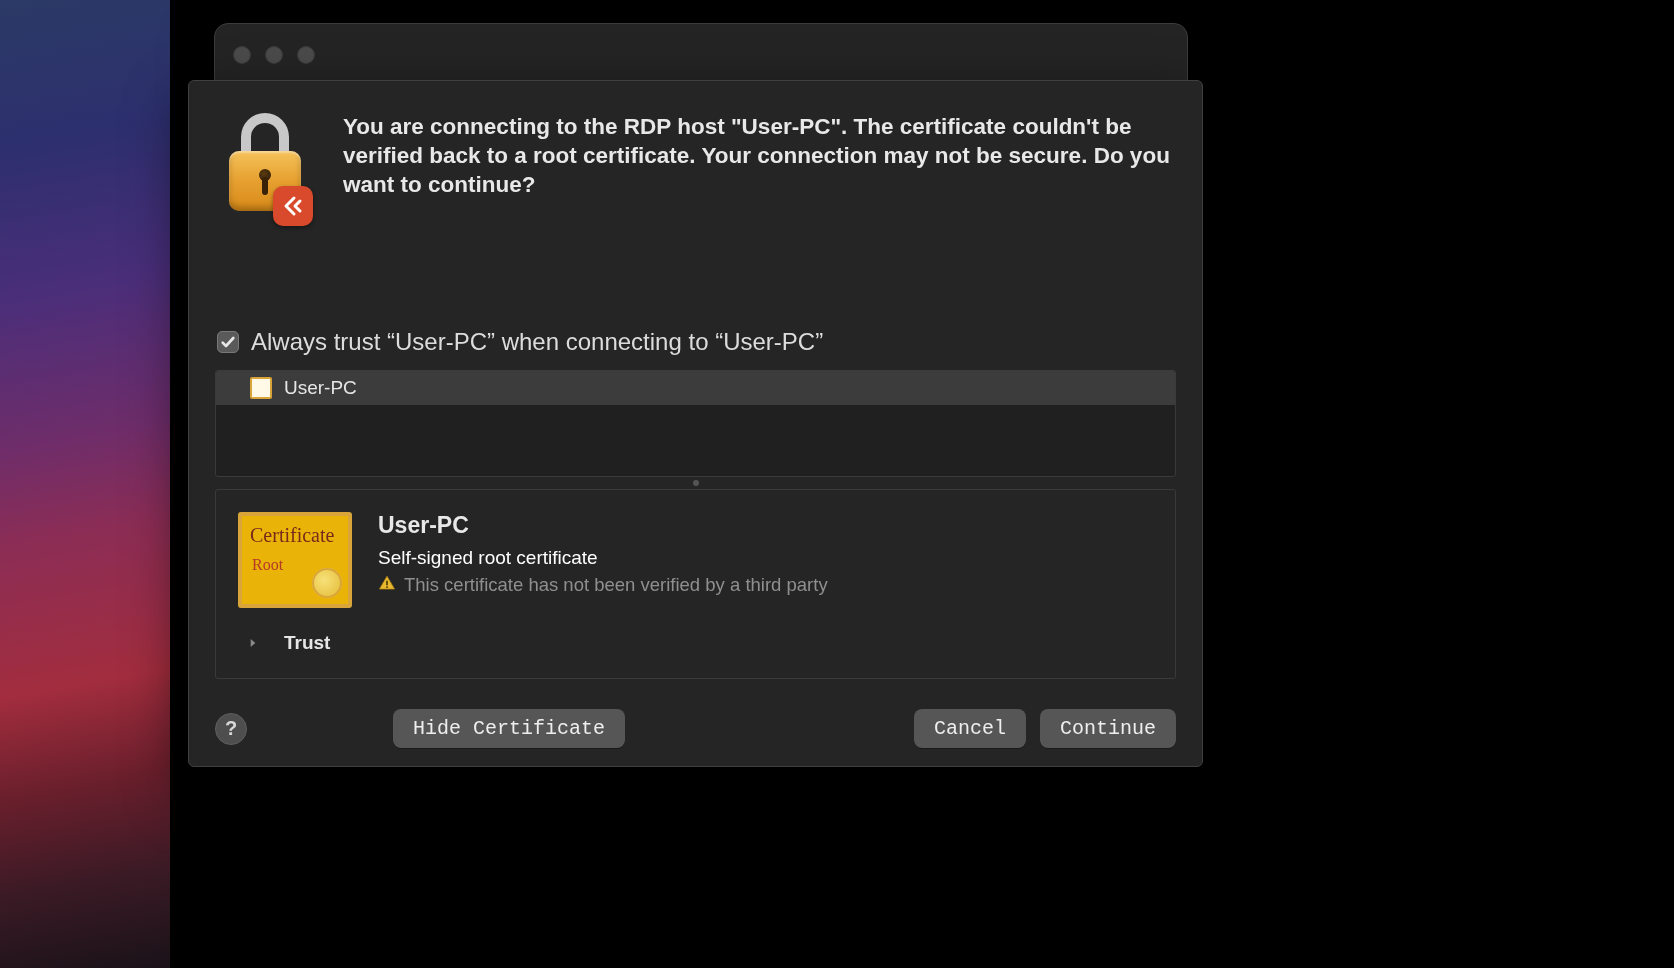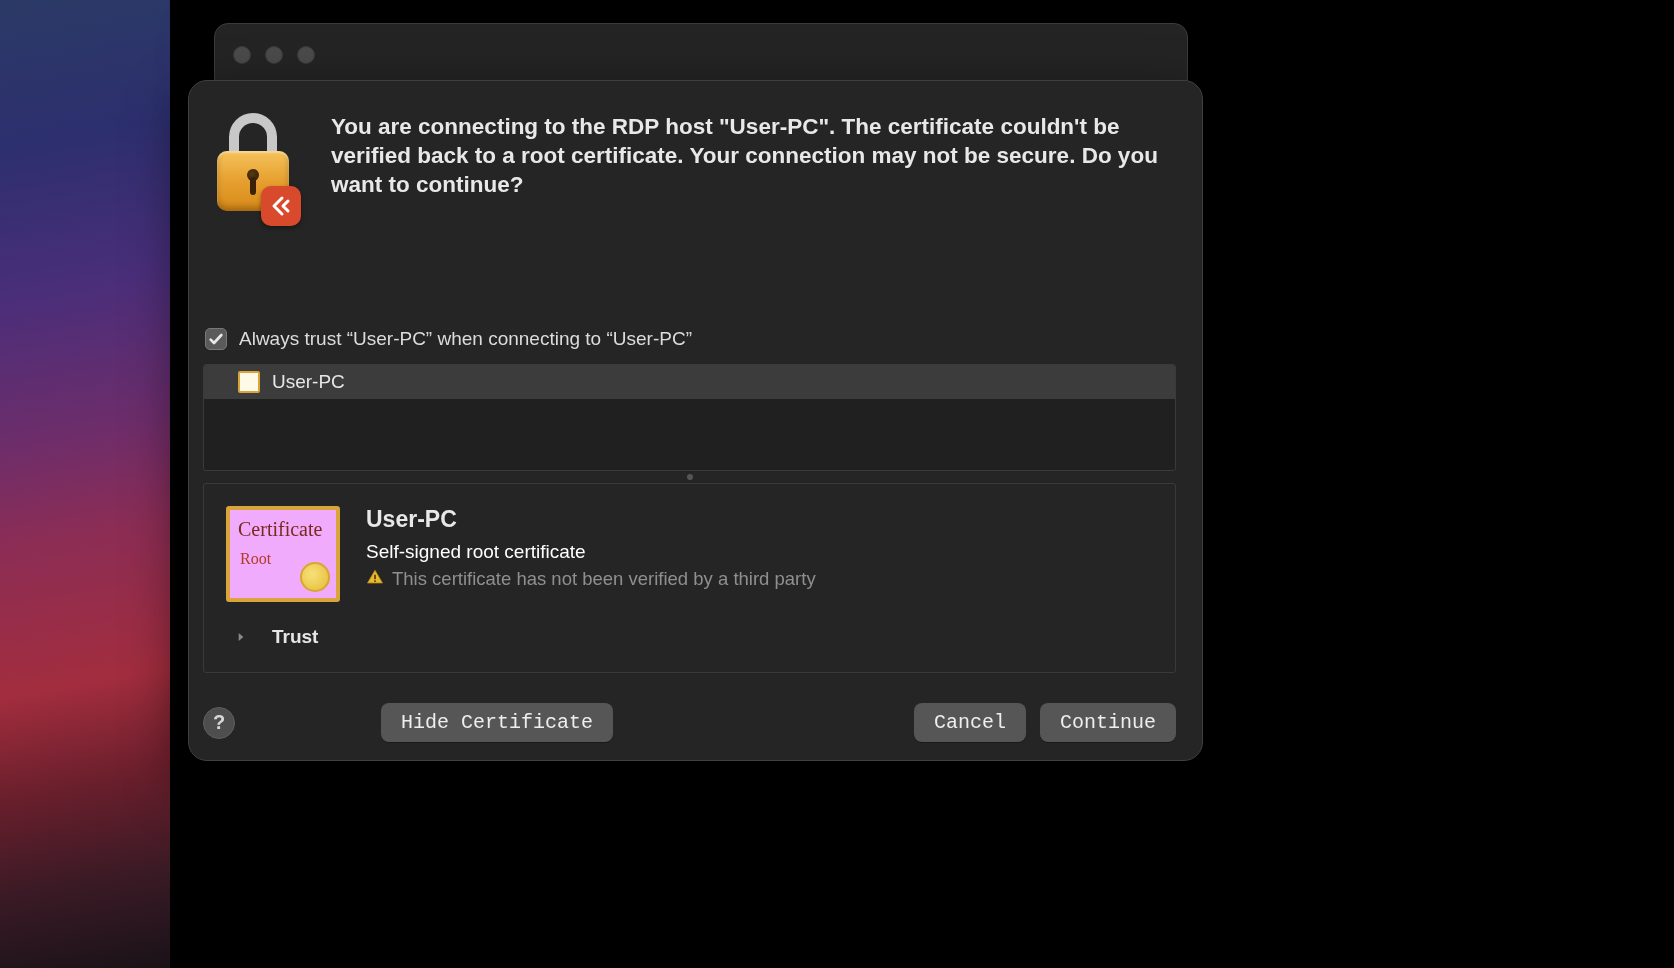--- a/index.html
+++ b/index.html
@@ -50,23 +50,23 @@
     border: 1px solid #3a3a3a;
   }
 
   
   .sheet {
     position: absolute;
     left: 188px; top: 80px;
     width: 1015px;
     background: #252525;
     border: 1px solid #404040;
-    border-radius: 19px;
+    border-radius: 6px;
     box-shadow: 0 25px 60px rgba(0,0,0,0.7);
-    padding: 28px 26px 18px 14px;
+    padding: 28px 26px 18px 26px;
     color: #e8e8e8;
   }
 
   .header-row {
     display: flex;
     gap: 28px;
     margin-bottom: 110px;
   }
 
   .lock-wrap {
@@ -121,21 +121,21 @@
     flex: 1;
     font-size: 22.5px;
     font-weight: 700;
     line-height: 1.28;
     color: #e8e8e8;
     padding-top: 4px;
   }
 
   .trust-row {
     display: flex; align-items: center; gap: 12px;
-    font-size: 19px;
+    font-size: 24px;
     color: #dcdcdc;
     margin-bottom: 14px;
     padding-left: 2px;
   }
   .checkbox {
     width: 22px; height: 22px;
     border-radius: 5px;
     background: #5a5a5a;
     border: 1px solid #787878;
     display: flex; align-items: center; justify-content: center;
@@ -180,21 +180,21 @@
     padding: 22px 22px 18px 22px;
     margin-bottom: 22px;
   }
   .cert-summary {
     display: flex; gap: 26px;
     margin-bottom: 18px;
   }
   .big-cert {
     flex: 0 0 114px;
     height: 96px;
-    background: #f0abfc;
+    background: #eab308;
     border: 4px solid #d9a43a;
     border-radius: 3px;
     position: relative;
   }
   .big-cert .script {
     position:absolute; left:8px; top:10px;
     font-family: "Brush Script MT", cursive;
     color:#7a2a1a; font-size:20px; line-height:0.9;
   }
   .big-cert .root {

